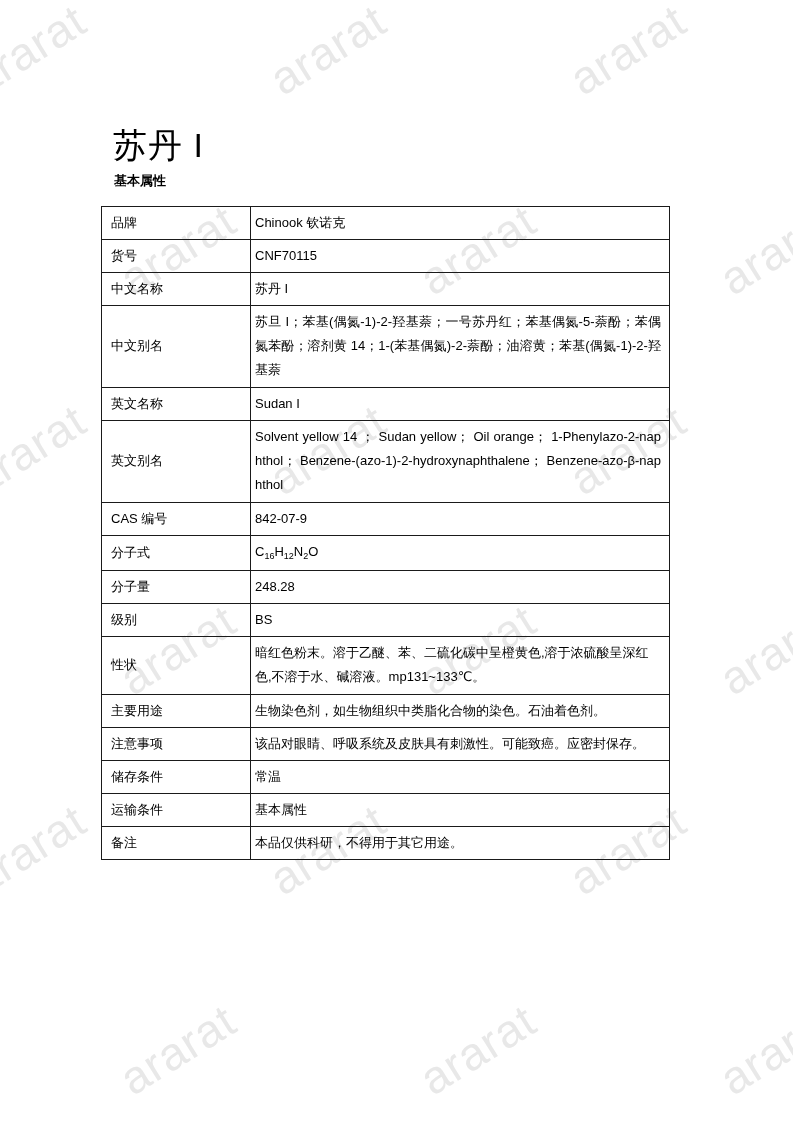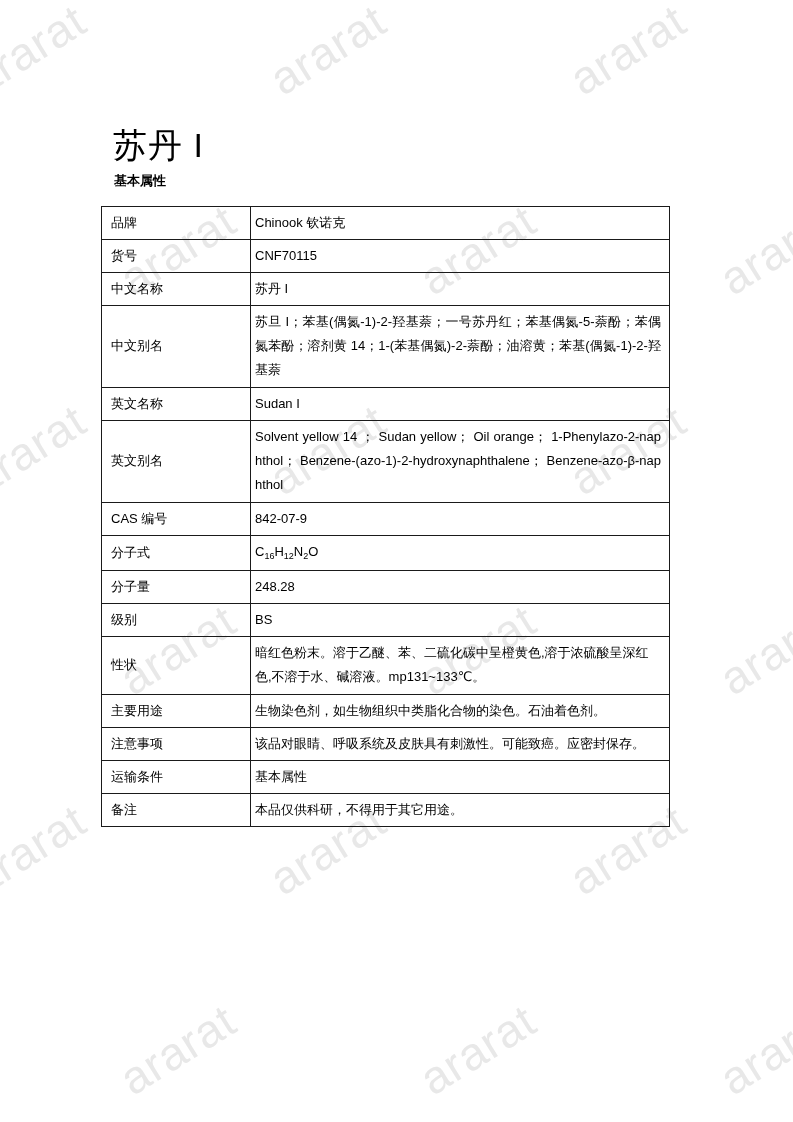--- a/index.html
+++ b/index.html
@@ -181,20 +181,24 @@
         </tr>
         <tr>
           <td class="cell-label">主要用途</td>
           <td class="cell-value">生物染色剂，如生物组织中类脂化合物的染色。石油着色剂。</td>
         </tr>
         <tr>
           <td class="cell-label">注意事项</td>
           <td class="cell-value">该品对眼睛、呼吸系统及皮肤具有刺激性。可能致癌。应密封保存。</td>
         </tr>
         <tr>
+          <td class="cell-label">储存条件</td>
+          <td class="cell-value">常温</td>
+        </tr>
+        <tr>
           <td class="cell-label">运输条件</td>
           <td class="cell-value">基本属性</td>
         </tr>
         <tr>
           <td class="cell-label">备注</td>
           <td class="cell-value">本品仅供科研，不得用于其它用途。</td>
         </tr>
       </tbody>
   </table>
 

